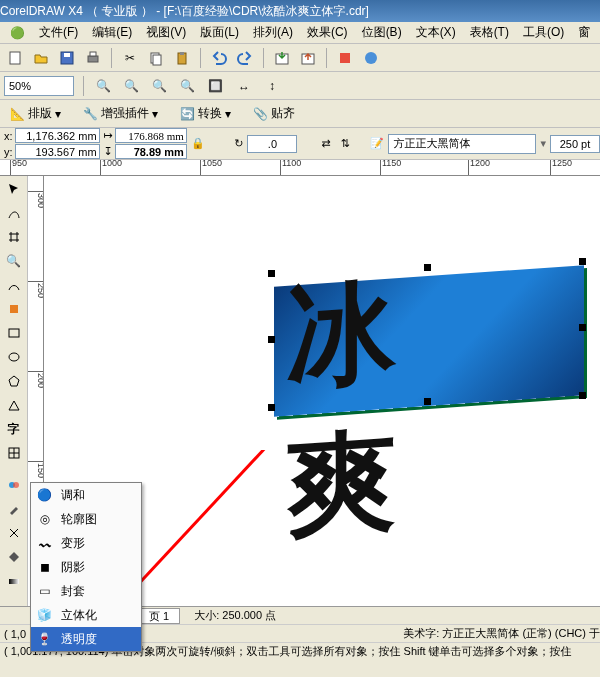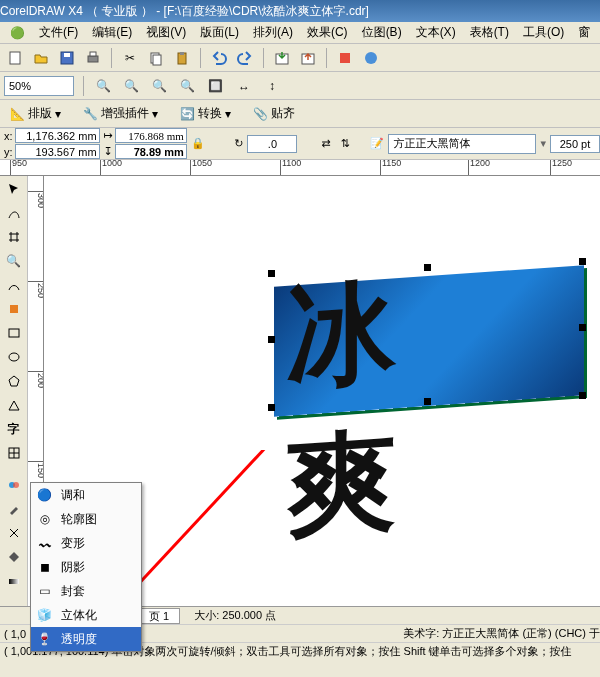--- a/index.html
+++ b/index.html
@@ -190,21 +190,21 @@
   <div style="width:15px"></div>
   <span>📝</span>
   <input class="font-select" value="方正正大黑简体" style="">
   <span style="color:#666">▾</span>
   <input class="mini-input" style="width: 50px;" value="250 pt">
 </div>
 
 <div class="ruler-h">
   <div class="tick" style="left:10px">950</div>
   <div class="tick" style="left:100px">1000</div>
-  <div class="tick" style="left:190px">1050</div>
+  <div class="tick" style="left:200px">1050</div>
   <div class="tick" style="left:280px">1100</div>
   <div class="tick" style="left:380px">1150</div>
   <div class="tick" style="left:468px">1200</div>
   <div class="tick" style="left:550px">1250</div>
 </div>
 
 <div class="work">
   <div class="toolbox">
     <div class="tool">
         <svg width="14" height="14">

